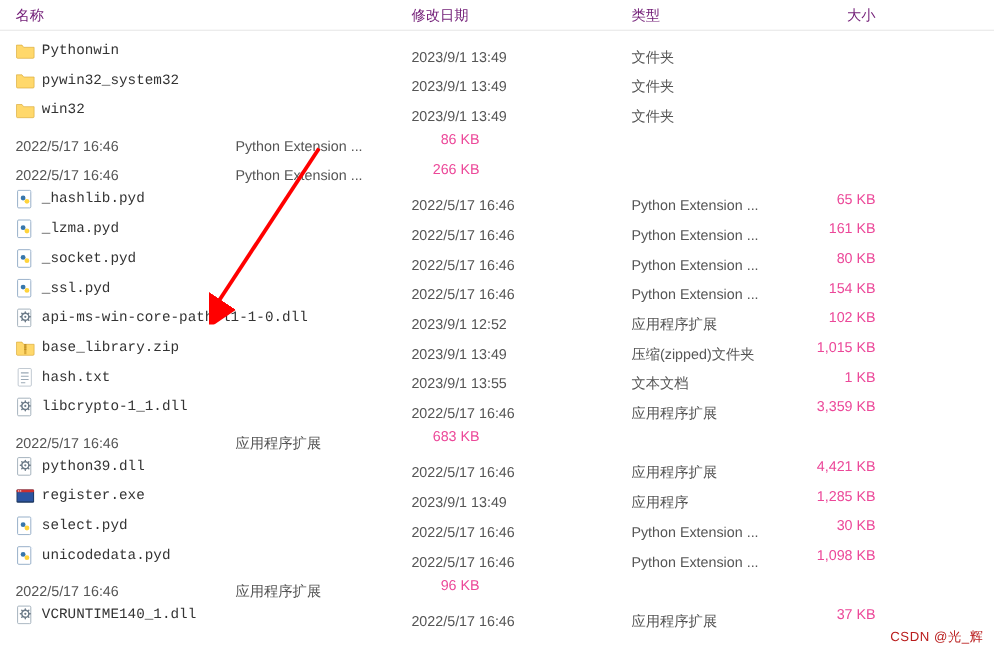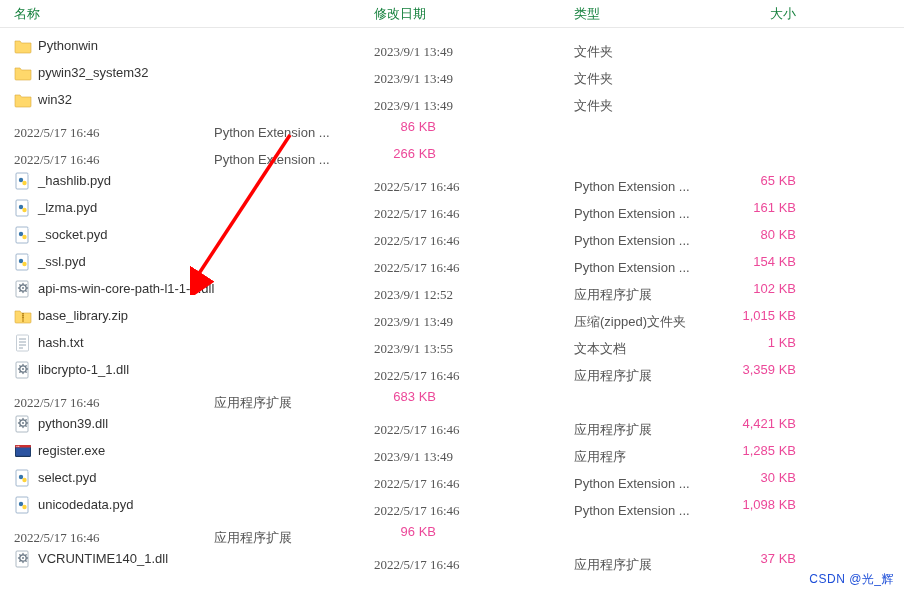--- a/index.html
+++ b/index.html
@@ -13,27 +13,27 @@
       overflow: hidden;
       position: relative;
     }
     .header-row {
       display: flex;
       align-items: center;
       height: 28px;
       border-bottom: 1px solid #e8e8e8;
     }
     .header-cell {
-      color: #15803d;
+      color: #701a75;
       font-size: 13px;
       padding: 4px 0 4px 14px;
       position: relative;
     }
     .col-name { width: 360px; }
-    .col-date { width: 200px; font-family: Liberation Serif, serif; }
+    .col-date { width: 200px; }
     .col-type { width: 160px; }
     .col-size { width: 90px; text-align: right; padding-right: 14px; padding-left: 0;}
     .rows { padding-top: 4px; }
     .row {
       display: flex;
       align-items: center;
       height: 27px;
       cursor: default;
     }
     .cell {
@@ -43,20 +43,21 @@
       overflow: hidden;
       text-overflow: ellipsis;
     }
     .cell.col-date, .cell.col-type { color: #555; padding-left: 14px; margin-top: 12px; }
     .cell.col-size { color: #ec4899; }
     .name-cell {
       display: flex;
       align-items: center;
       gap: 6px;
       padding-left: 14px;
+      font-family: Liberation Mono, monospace;
     }
     .icon {
       width: 18px;
       height: 18px;
       flex: 0 0 18px;
       display: flex;
       align-items: center;
       justify-content: center;
     }
     .icon svg { width: 18px; height: 18px; display:block; }
@@ -64,21 +65,21 @@
       position: absolute;
       left: 190px;
       top: 125px;
       pointer-events: none;
       z-index: 10;
     }
     .watermark {
       position: absolute;
       right: 10px;
       bottom: 6px;
-      color: #1d4ed8;
+      color: #b91c1c;
       font-size: 12px;
       letter-spacing: .5px;
     }
     .col-name-header-inner { display:flex; align-items:center; gap:4px;}
   </style>
 </head>
 <body>
 
 <div class="header-row">
   <div class="header-cell col-name">

